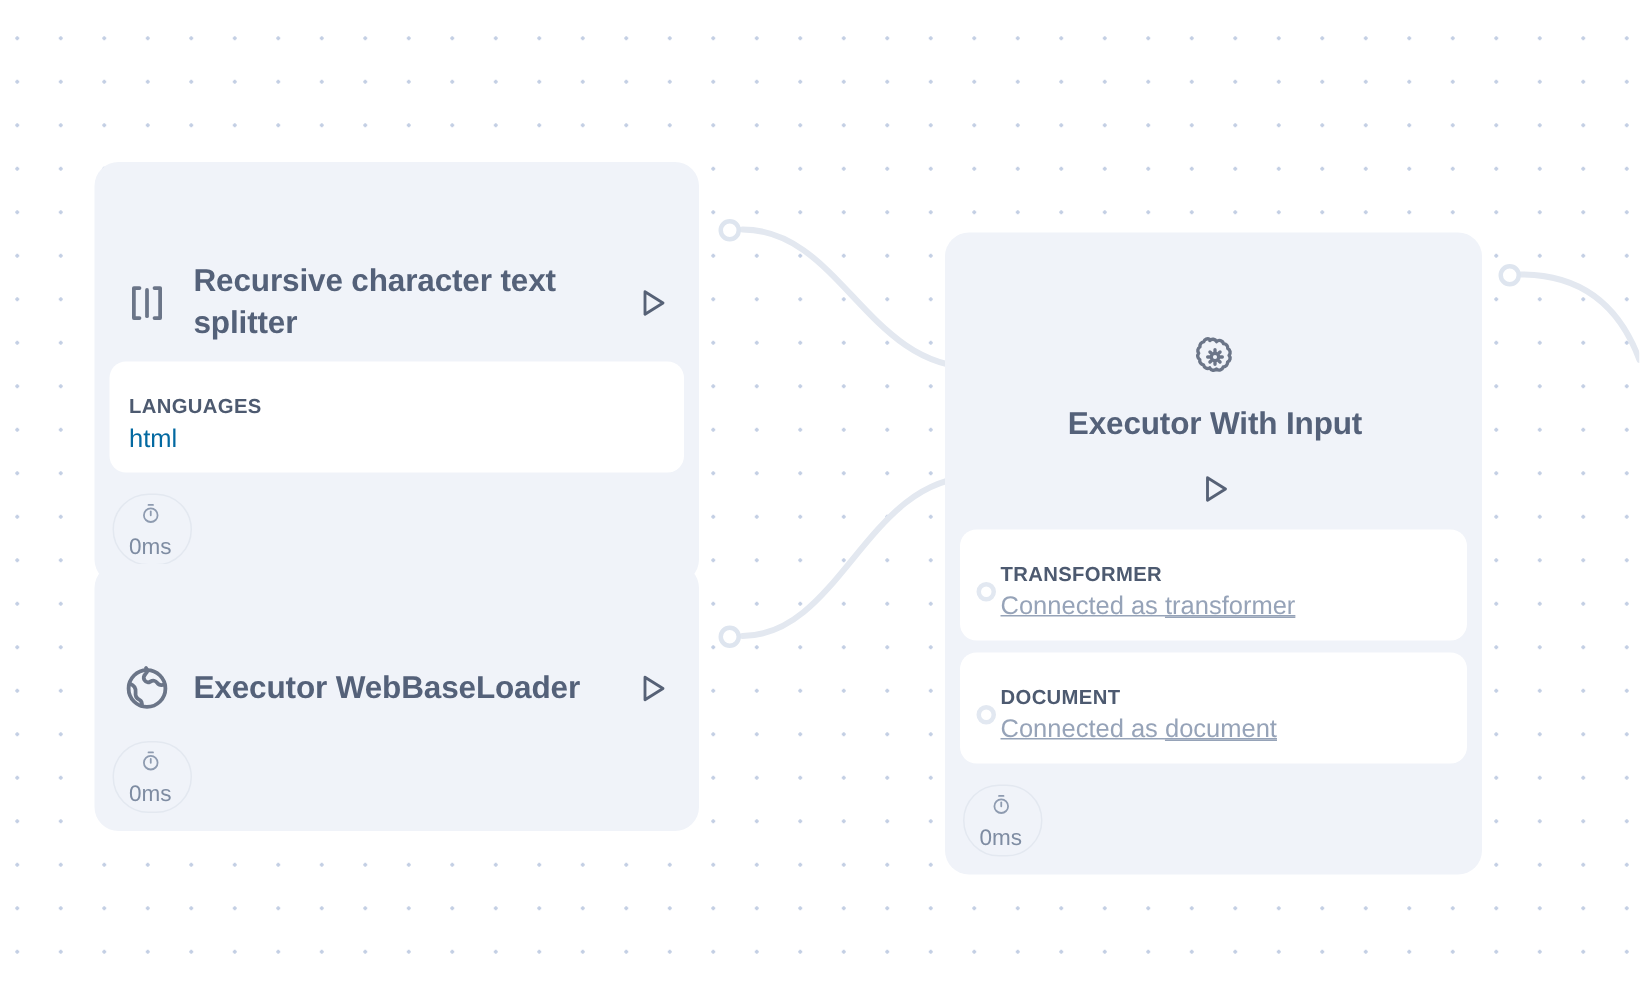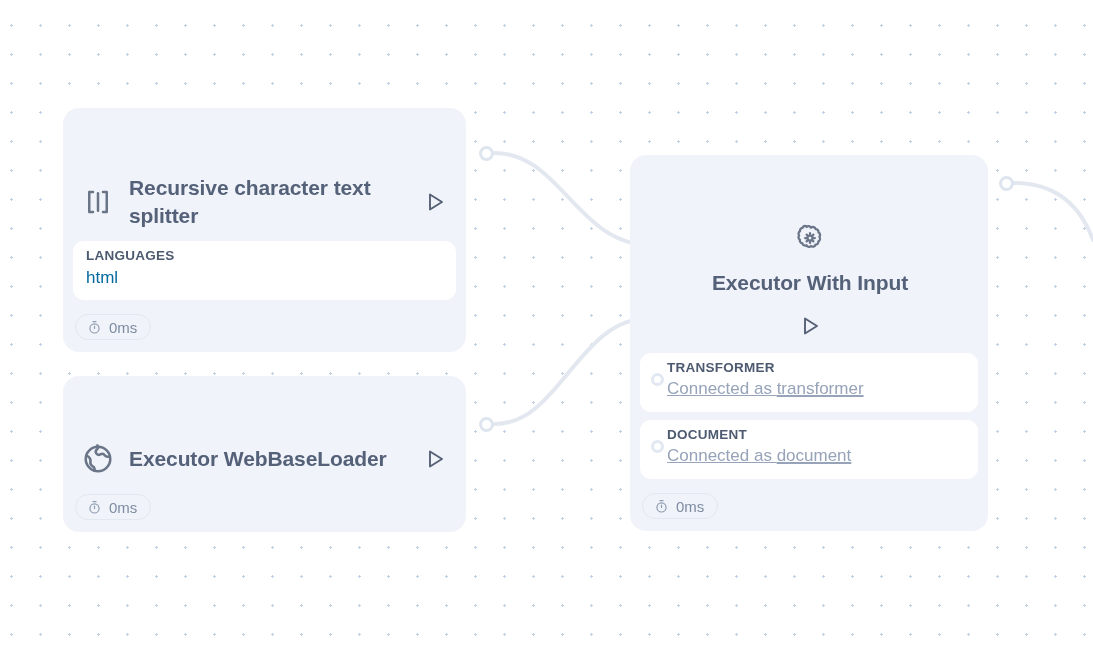--- a/index.html
+++ b/index.html
@@ -75,21 +75,21 @@
     color: #566176;
     cursor: pointer;
   }
 
   .fields {
     padding: 0 10px 0 10px;
   }
   .field {
     background: #ffffff;
     border-radius: 11px;
-    padding: 5px 13px 11px 13px;
+    padding: 20px 13px 11px 13px;
     margin-bottom: 8px;
   }
   .field-label {
     font-size: 13.5px;
     font-weight: bold;
     color: #4d5a70;
     letter-spacing: 0.25px;
     line-height: 1.5;
   }
   .field-value {
@@ -129,20 +129,21 @@
     padding: 6px 10px 12px 12px;
   }
   .timer-badge {
     display: inline-flex;
     align-items: center;
     gap: 7px;
     border: 1.5px solid #e3e8f0;
     border-radius: 999px;
     padding: 4px 13px 4px 10px;
     background: transparent;
+    flex-direction: column;
   }
   .timer-badge .t-ico {
     width: 16px; height: 16px;
     display: flex; align-items: center; justify-content: center;
     color: #8e9bb0;
   }
   .timer-badge .t-txt {
     font-size: 15px;
     color: #7e8ca2;
     line-height: 1;

